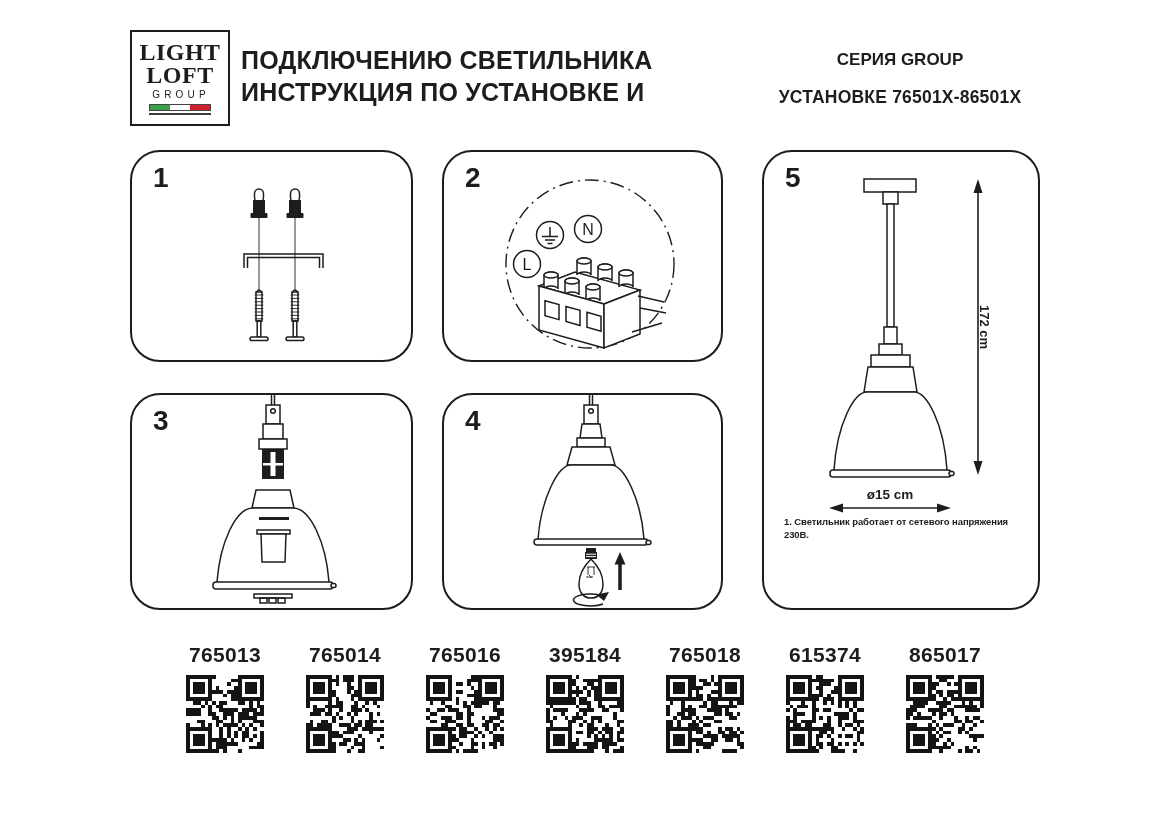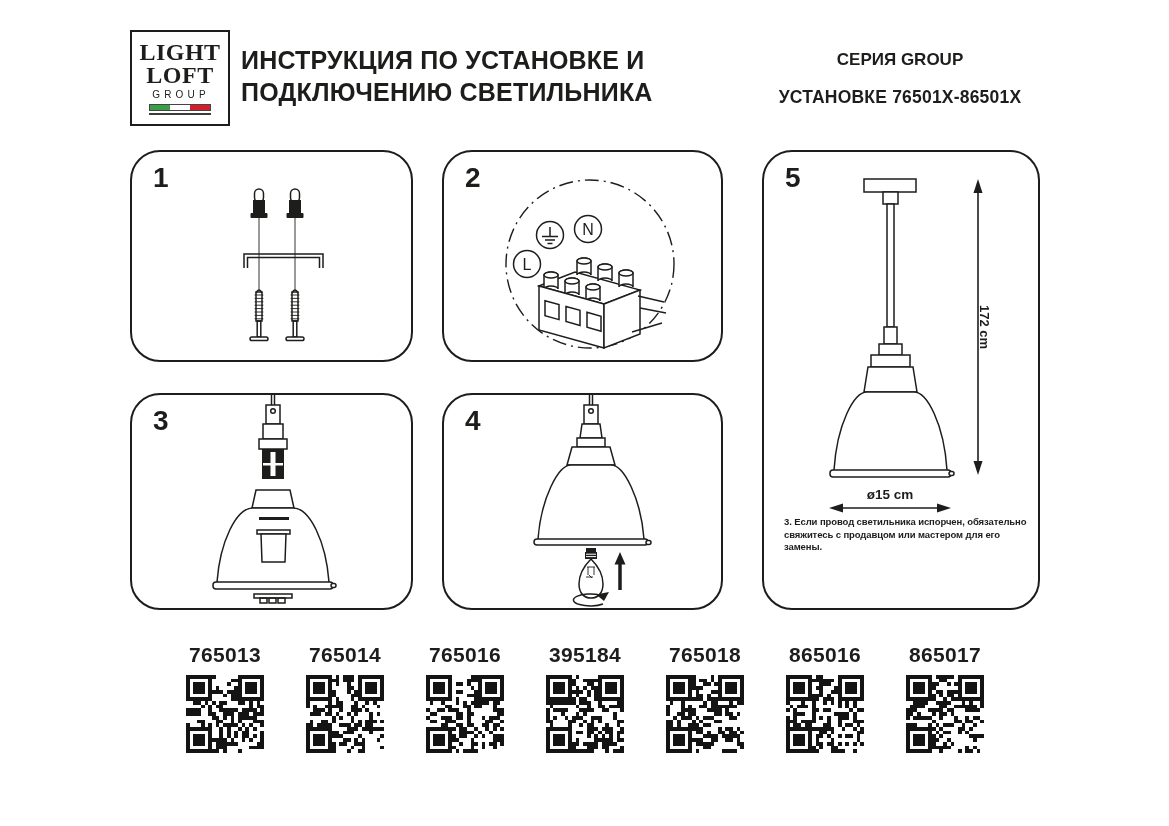--- a/index.html
+++ b/index.html
@@ -64,22 +64,22 @@
     <div class="l-group">GROUP</div>
     <div class="flag">
       <span style="background: rgb(58, 158, 73);"></span>
       <span style="background: rgb(255, 255, 255);"></span>
       <span style="background: rgb(210, 31, 43);"></span>
     </div>
     <div class="flag-underline"></div>
   </div>
 
   <div class="title">
+    <div>ПОДКЛЮЧЕНИЮ СВЕТИЛЬНИКА</div>
     <div>ИНСТРУКЦИЯ ПО УСТАНОВКЕ И</div>
-    <div>ПОДКЛЮЧЕНИЮ СВЕТИЛЬНИКА</div>
   </div>
 
   <div class="hdr-right">
     <div class="hdr-series">СЕРИЯ GROUP</div>
     <div class="hdr-articles">УСТАНОВКЕ 76501X-86501X</div>
   </div>
 
   <div class="panel p1">
     <div class="pnum">1</div>
     <svg viewBox="0 0 283 212" width="283" height="212">
@@ -249,21 +249,21 @@
         <text transform="rotate(90)" x="175" y="-216" text-anchor="middle" font-size="13" font-weight="bold">172 cm</text>
       </g>
       <g>
         <text x="126" y="347" text-anchor="middle" font-size="13.5" font-weight="bold">ø15 cm</text>
         <line x1="74" y1="356" x2="178" y2="356" stroke="#1d1d1b" stroke-width="1.6"></line>
         <polygon class="fl" points="65,356 79,351.5 79,360.5"></polygon>
         <polygon class="fl" points="187,356 173,351.5 173,360.5"></polygon>
       </g>
     </svg>
     <div class="notes">
-      <p>3. Если провод светильника испорчен, обязательно свяжитесь с продавцом или мастером для его замены.</p>
+      <p>1. Светильник работает от сетевого напряжения 230В.</p>
     </div>
   </div>
 
   <div class="article-col" style="left:165px">
     <div class="article-code">765013</div>
     <div class="qr">
         <div style="grid-area: 1 / 1;"></div>
         <div style="grid-area: 1 / 2;"></div>
         <div style="grid-area: 1 / 3;"></div>
         <div style="grid-area: 1 / 4;"></div>
@@ -1446,21 +1446,21 @@
         <div style="grid-area: 21 / 6;"></div>
         <div style="grid-area: 21 / 7;"></div>
         <div style="grid-area: 21 / 9;"></div>
         <div style="grid-area: 21 / 16;"></div>
         <div style="grid-area: 21 / 17;"></div>
         <div style="grid-area: 21 / 18;"></div>
         <div style="grid-area: 21 / 19;"></div>
       </div>
   </div>
   <div class="article-col" style="left:765px">
-    <div class="article-code">865016</div>
+    <div class="article-code">615374</div>
     <div class="qr">
         <div style="grid-area: 1 / 1;"></div>
         <div style="grid-area: 1 / 2;"></div>
         <div style="grid-area: 1 / 3;"></div>
         <div style="grid-area: 1 / 4;"></div>
         <div style="grid-area: 1 / 5;"></div>
         <div style="grid-area: 1 / 6;"></div>
         <div style="grid-area: 1 / 7;"></div>
         <div style="grid-area: 1 / 9;"></div>
         <div style="grid-area: 1 / 10;"></div>

